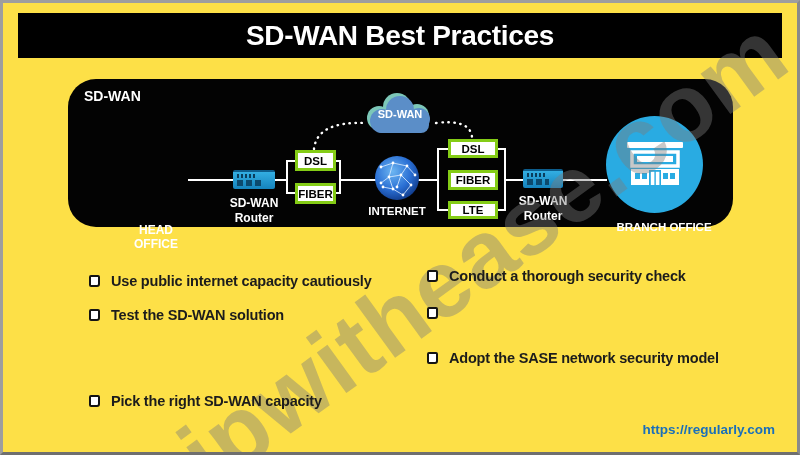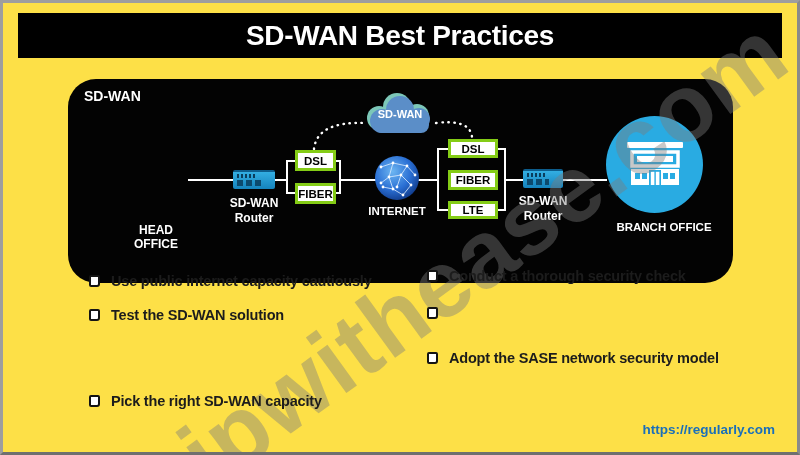--- a/index.html
+++ b/index.html
@@ -10,21 +10,21 @@
     overflow:hidden;
   }
   
   .title-bar {
     position:absolute; left:15px; top:10px; width:764px; height:45px;
     background:#000; color:#fff; text-align:center; line-height:45px;
     font-size:28px; font-weight:bold; letter-spacing:-0.3px;
   }
   
   .diagram {
-    position:absolute; left:65px; top:76px; width:665px; height:204px;
+    position:absolute; left:65px; top:76px; width:665px; height:148px;
     background:#030303; border-radius:28px;
   }
   .panel-label { position:absolute; left:16px; top:9px; color:#fff; font-size:14px; font-weight:bold; }
   .hline { position:absolute; height:2px; background:#fff; }
   .vline { position:absolute; width:2px; background:#fff; }
   .link-box {
     position:absolute; background:#fff; border:3px solid #84cc16;
     color:#000; font-weight:bold; font-size:11.5px;
     display:flex; align-items:center; justify-content:center;
   }

